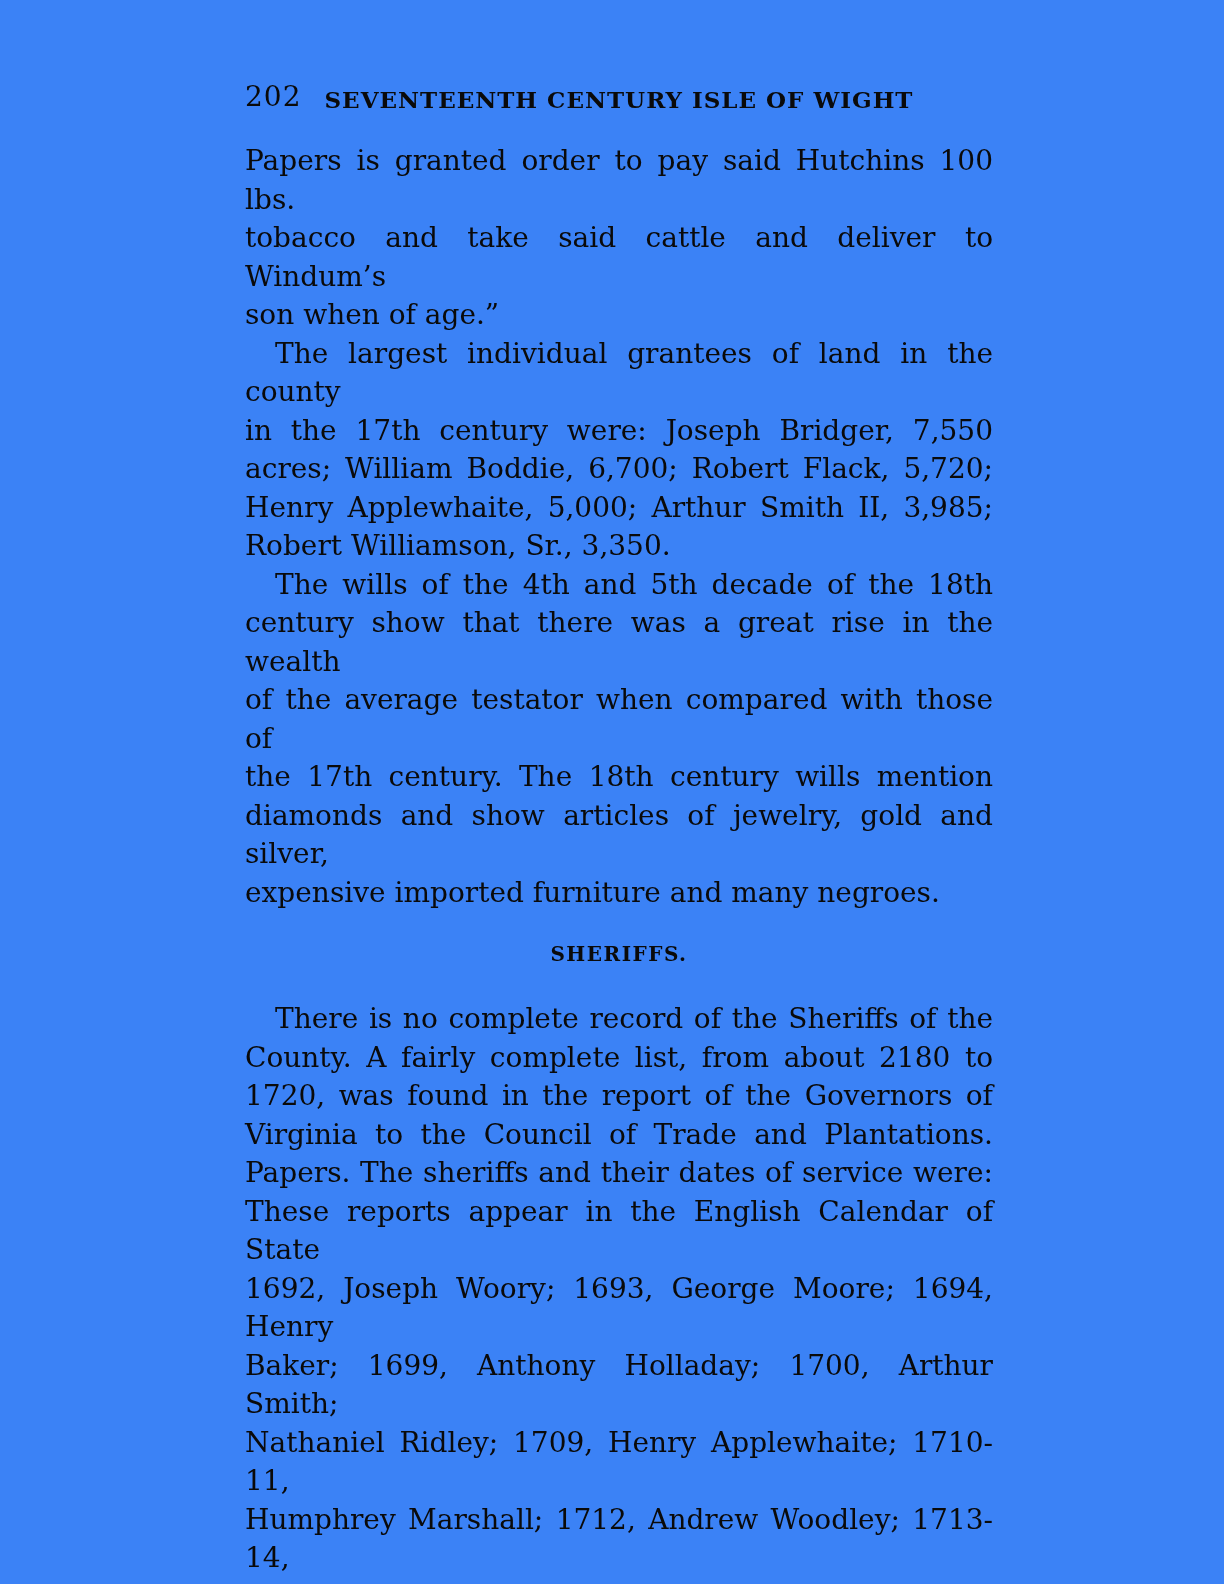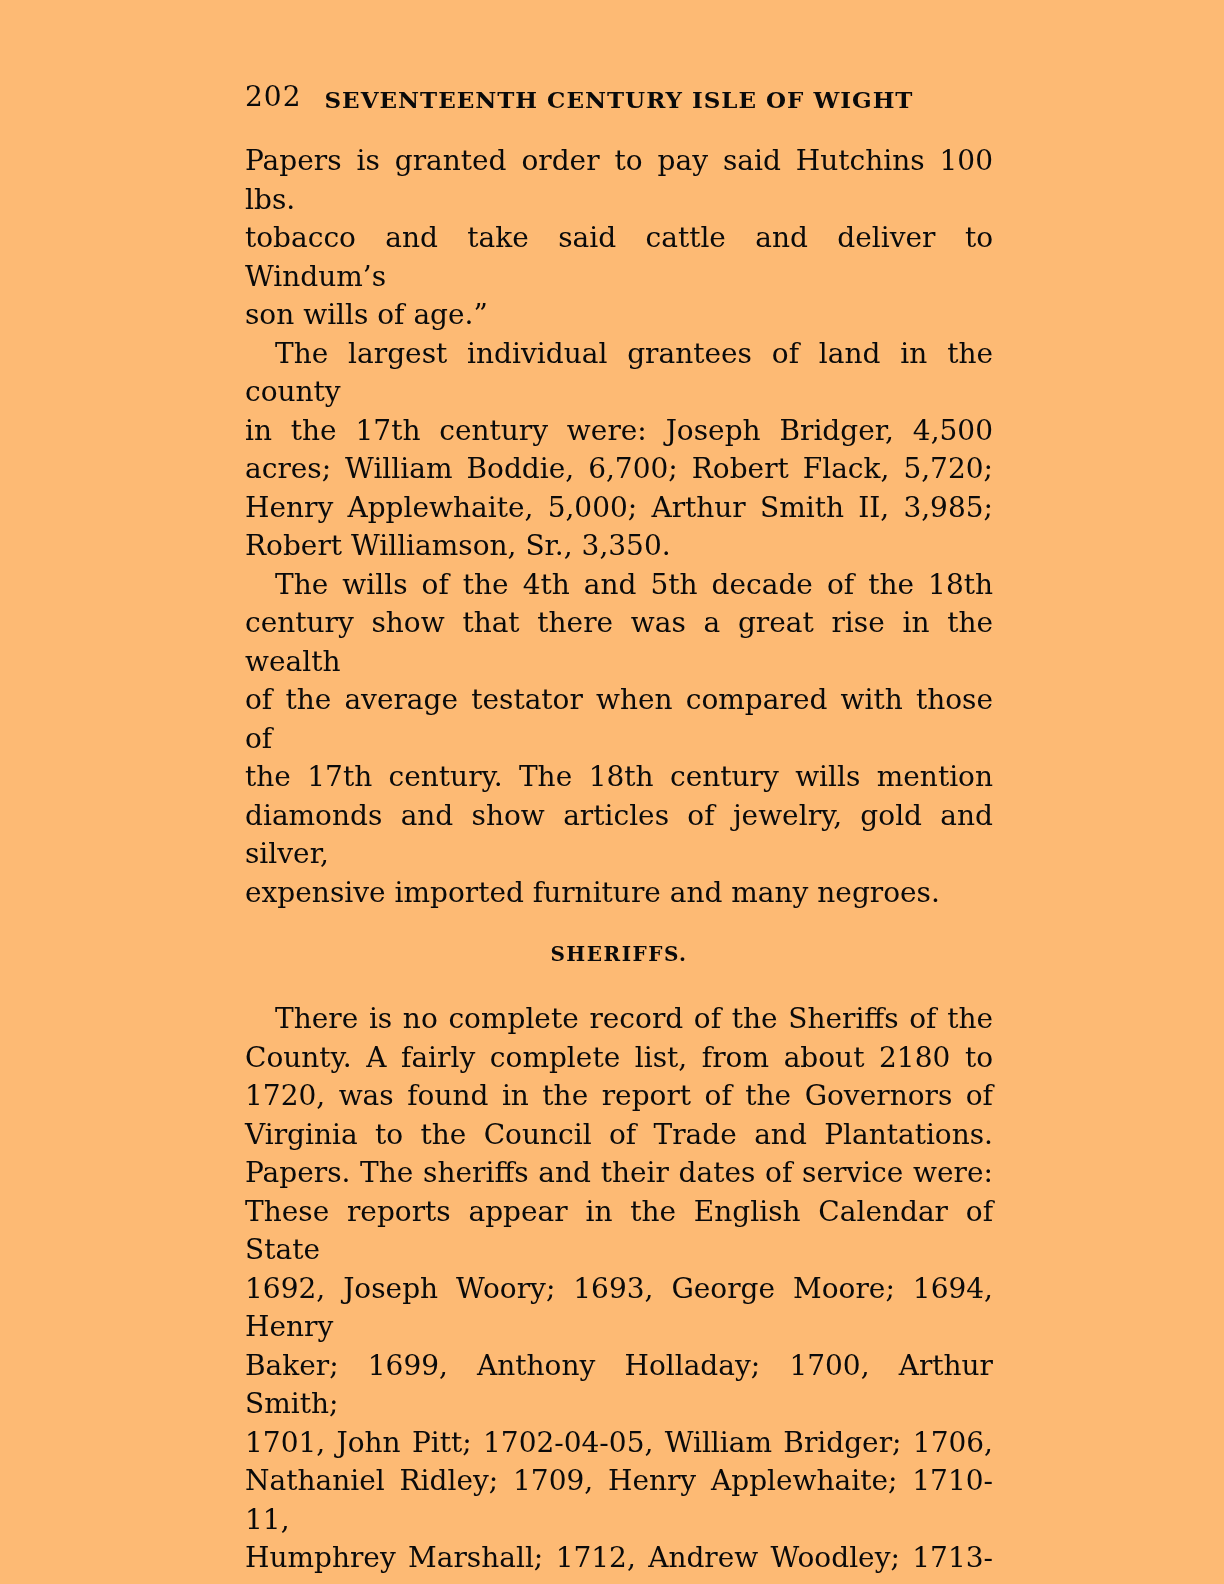--- a/index.html
+++ b/index.html
@@ -4,21 +4,21 @@
 <style>
   html, body {
     margin: 0;
     padding: 0;
     background: #ffffff;
   }
   .page {
     position: relative;
     width: 1224px;
     height: 1584px;
-    background: #fdba74;
+    background: #3b82f6;
     overflow: hidden;
     font-family: "DejaVu Serif", "Liberation Serif", serif;
     color: #0a0a0a;
   }
   .text-column {
     position: absolute;
     left: 245px;
     top: 82px;
     width: 748px;
   }
@@ -77,25 +77,25 @@
 <div class="page">
   <div class="text-column">
     <div class="page-header">
       <span class="page-number">202</span>
       <span class="running-title">SEVENTEENTH CENTURY ISLE OF WIGHT</span>
     </div>
     <div class="page-body">
         <div class="paragraph">
           <div class="line justified">Papers is granted order to pay said Hutchins 100 lbs.</div>
           <div class="line justified">tobacco and take said cattle and deliver to Windum’s</div>
-          <div class="line">son wills of age.”</div>
+          <div class="line">son when of age.”</div>
         </div>
         <div class="paragraph">
           <div class="line justified indented">The largest individual grantees of land in the county</div>
-          <div class="line justified">in the 17th century were: Joseph Bridger, 4,500</div>
+          <div class="line justified">in the 17th century were: Joseph Bridger, 7,550</div>
           <div class="line justified">acres; William Boddie, 6,700; Robert Flack, 5,720;</div>
           <div class="line justified">Henry Applewhaite, 5,000; Arthur Smith II, 3,985;</div>
           <div class="line">Robert Williamson, Sr., 3,350.</div>
         </div>
         <div class="paragraph">
           <div class="line justified indented">The wills of the 4th and 5th decade of the 18th</div>
           <div class="line justified">century show that there was a great rise in the wealth</div>
           <div class="line justified">of the average testator when compared with those of</div>
           <div class="line justified">the 17th century. The 18th century wills mention</div>
           <div class="line justified">diamonds and show articles of jewelry, gold and silver,</div>
@@ -104,19 +104,18 @@
         <div class="section-heading">SHERIFFS.</div>
         <div class="paragraph">
           <div class="line justified indented">There is no complete record of the Sheriffs of the</div>
           <div class="line justified">County. A fairly complete list, from about 2180 to</div>
           <div class="line justified">1720, was found in the report of the Governors of</div>
           <div class="line justified">Virginia to the Council of Trade and Plantations.</div>
           <div class="line justified">Papers. The sheriffs and their dates of service were:</div>
           <div class="line justified">These reports appear in the English Calendar of State</div>
           <div class="line justified">1692, Joseph Woory; 1693, George Moore; 1694, Henry</div>
           <div class="line justified">Baker; 1699, Anthony Holladay; 1700, Arthur Smith;</div>
-          <div class="line justified">1701, John Pitt; 1702-04-05, William Bridger; 1706,</div>
           <div class="line justified">Nathaniel Ridley; 1709, Henry Applewhaite; 1710-11,</div>
           <div class="line justified">Humphrey Marshall; 1712, Andrew Woodley; 1713-14,</div>
         </div>
       </div>
   </div>
 </div>
 
 </body></html>

